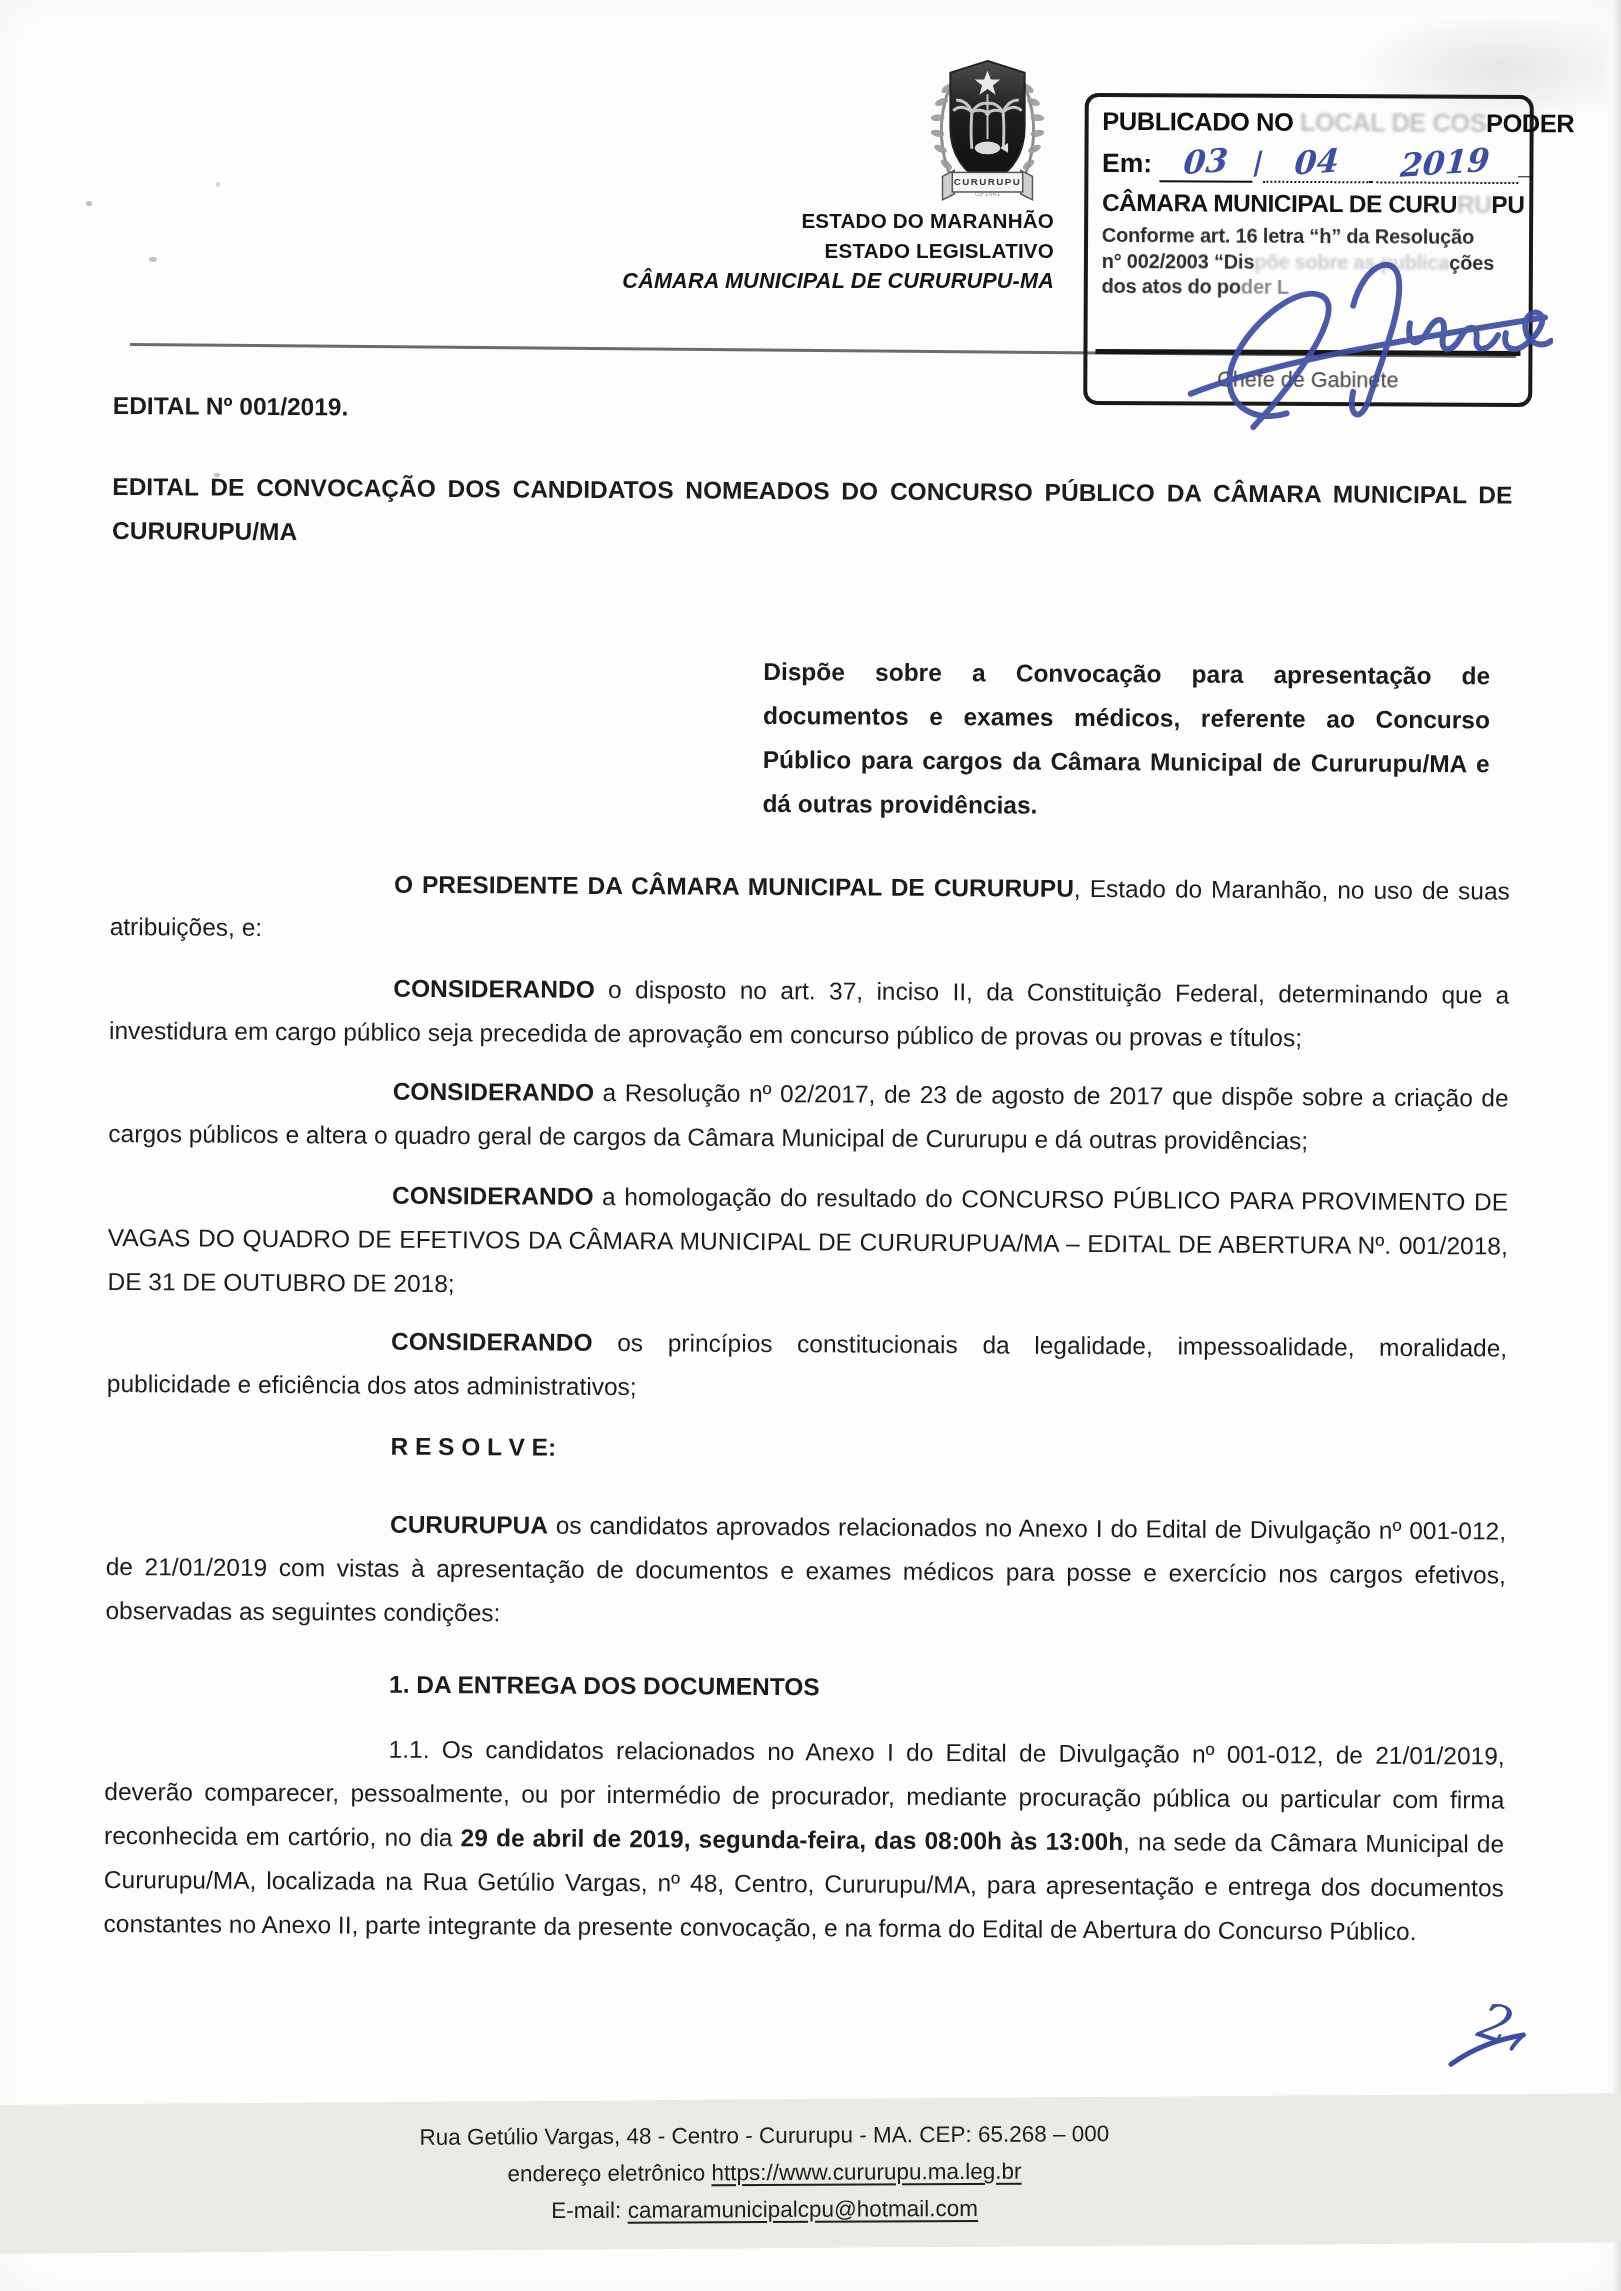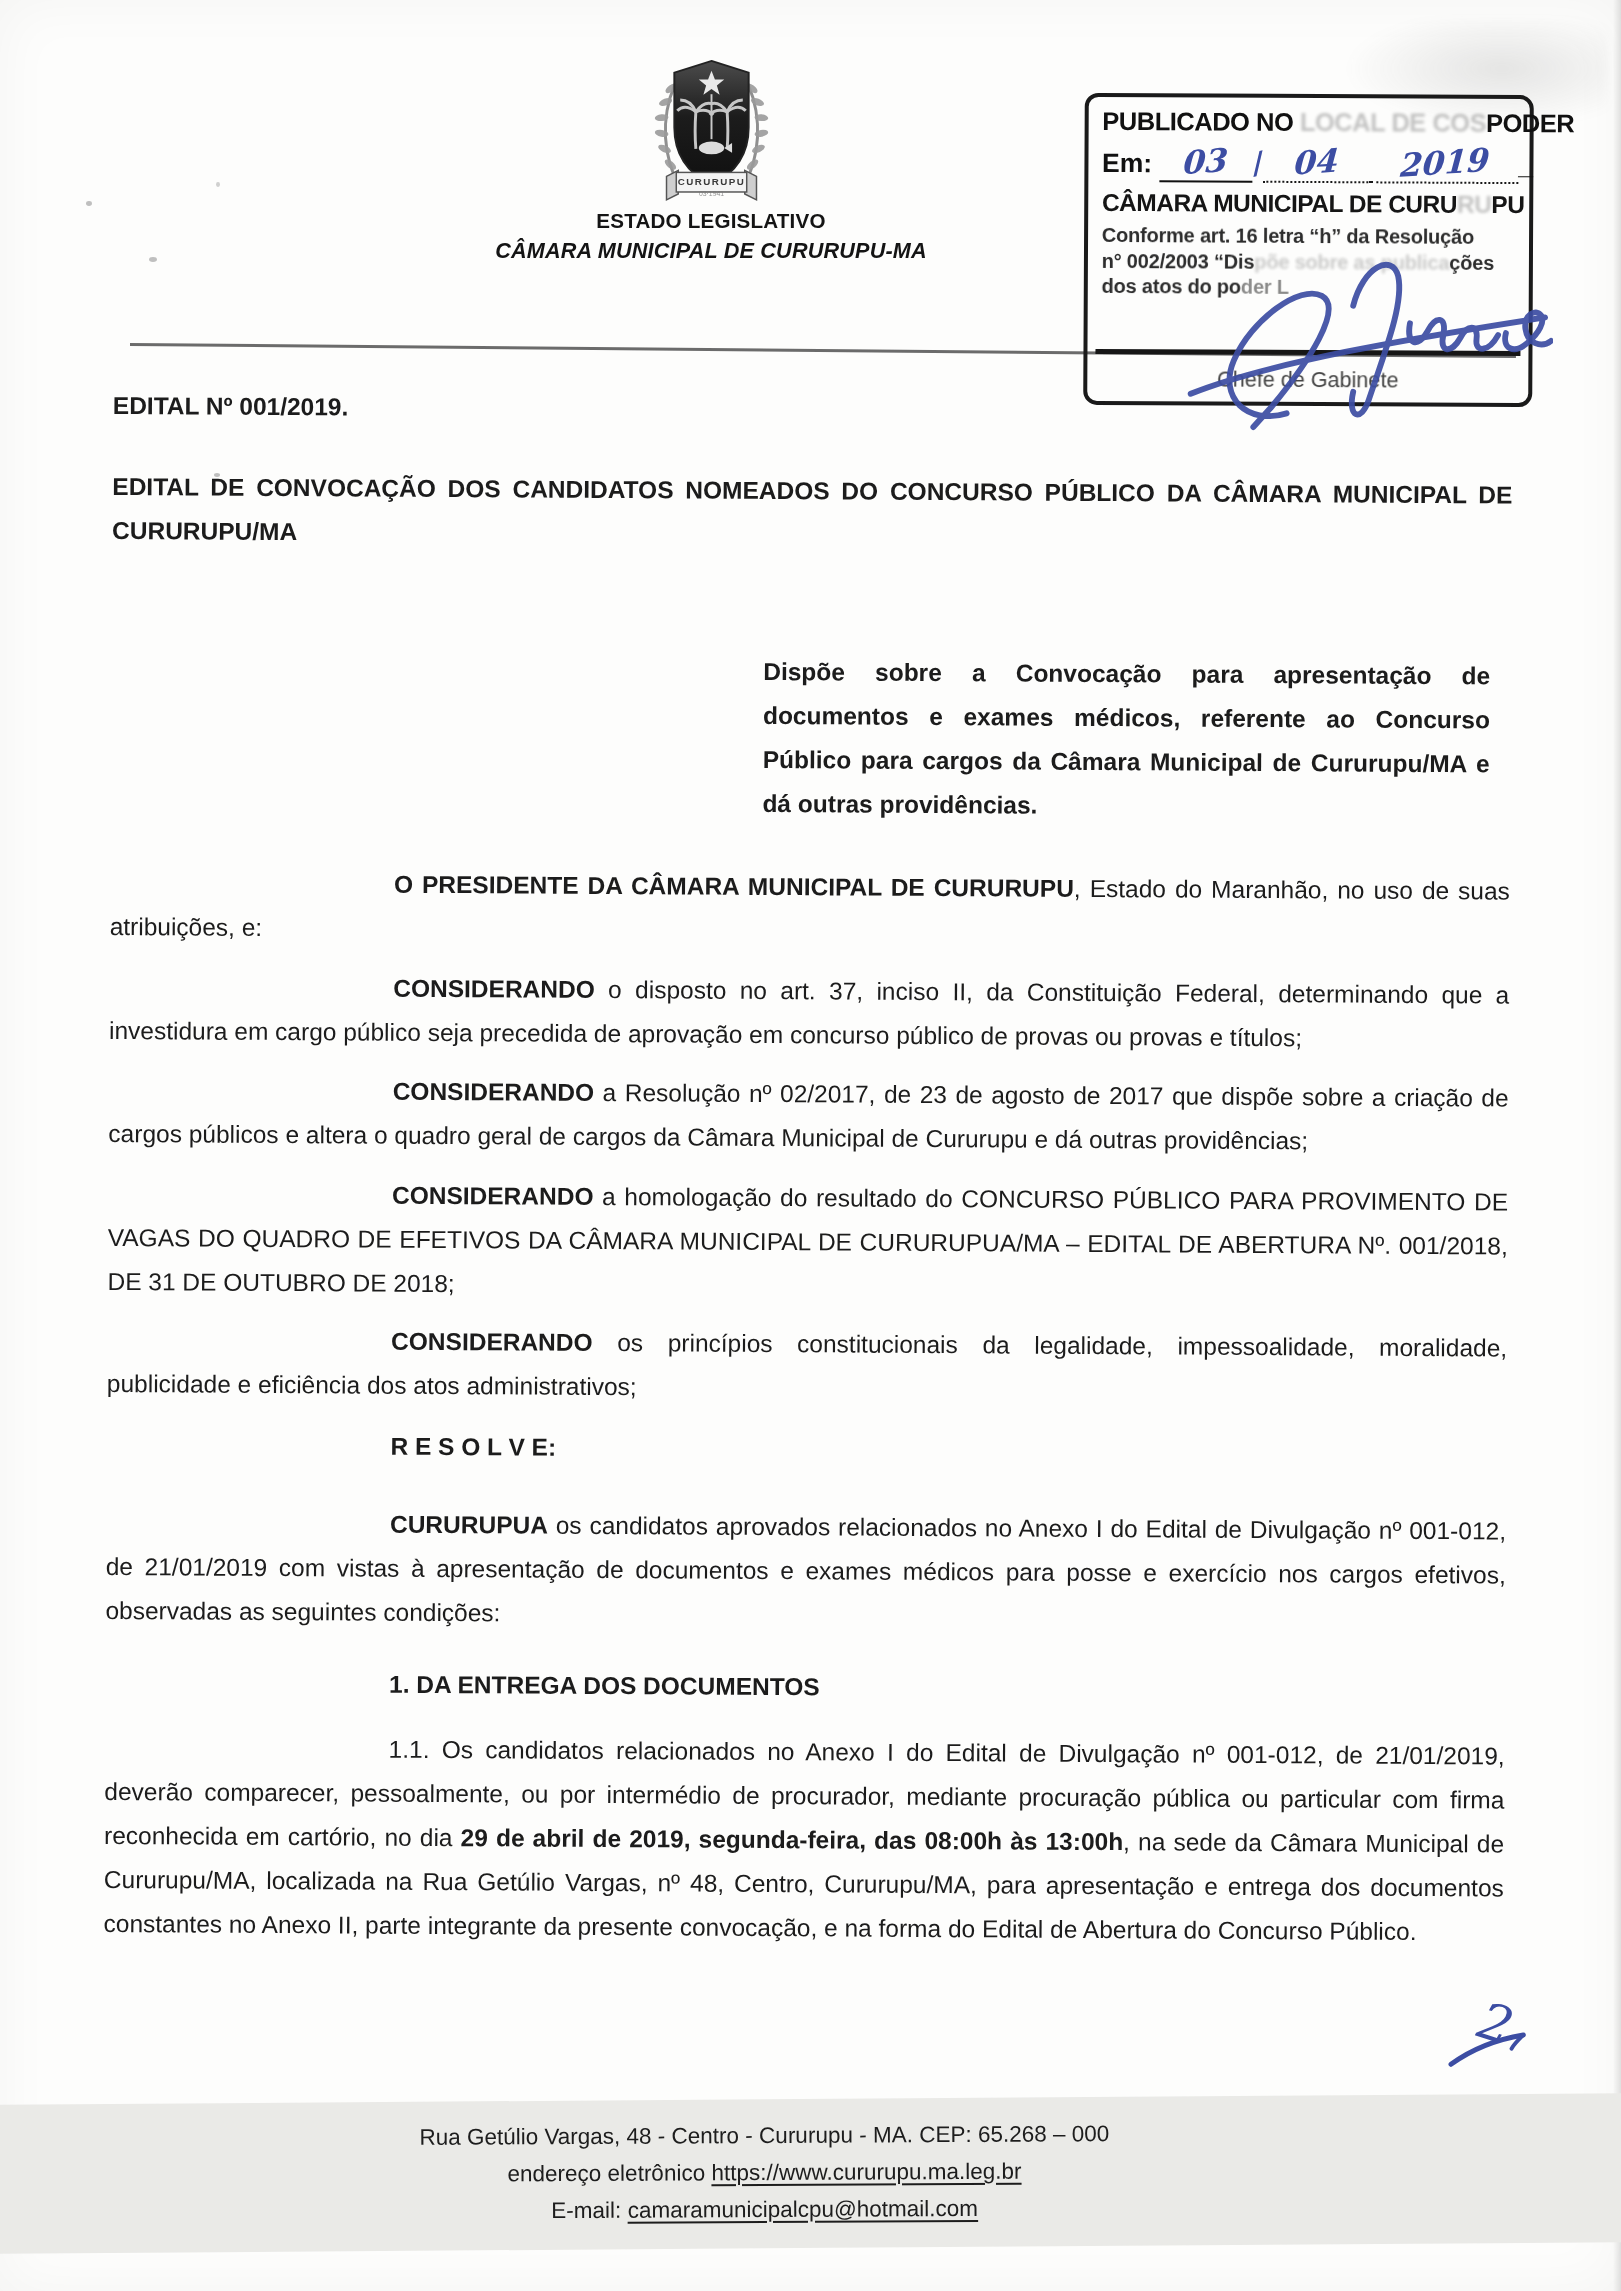--- a/index.html
+++ b/index.html
@@ -15,21 +15,21 @@
   .smudge{position:absolute;left:1343px;top:19.6px;width:265px;height:108px;
     background:radial-gradient(ellipse at 60% 45%,rgba(110,110,110,0.35),rgba(110,110,110,0) 70%);
     filter:blur(4.9px);opacity:.5;}
   .speck{position:absolute;width:5.9px;height:4.9px;border-radius:50%;background:#8d8d8d;opacity:.55;}
   .speck.s1{left:86px;top:201px;}
   .speck.s2{left:149px;top:257px;width:7.8px;}
   .speck.s3{left:214px;top:473px;height:3.9px;}
   .speck.s4{left:216px;top:182px;width:3.9px;opacity:.4;}
 
   
-  .header{position:absolute;left:368px;top:47px;width:686px;text-align:center;z-index:2;}
+  .header{position:absolute;left:368px;top:47px;width:686px;text-align:right;z-index:2;}
   .crest{display:inline-block;}
   .org-line{font-weight:bold;font-size:20.6px;line-height:30px;color:#141414;letter-spacing:0.2px;}
   .org-line.camara{font-size:21.6px;font-style:italic;}
 
   
   .doc-rule{position:absolute;left:130px;top:343px;width:1386px;height:2.9px;background:#515151;
     transform:rotate(0.5deg);transform-origin:left center;z-index:1;opacity:.85;}
 
   
   .stamp{position:absolute;left:1084px;top:94px;width:449px;height:312px;box-sizing:border-box;
@@ -148,20 +148,21 @@
 
       <ellipse cx="68" cy="103" rx="13" ry="6.5" fill="#dcdcdc"></ellipse>
       <polygon points="81,103 89,98 89,108" fill="#dcdcdc"></polygon>
 
       <polygon points="22,132 34,126 34,150 22,156" fill="#cfcfcf" stroke="#555" stroke-width="1.5"></polygon>
       <polygon points="114,132 102,126 102,150 114,156" fill="#cfcfcf" stroke="#555" stroke-width="1.5"></polygon>
       <rect x="32" y="128" width="72" height="20" fill="#f4f4f4" stroke="#555" stroke-width="1.5"></rect>
       <text x="68" y="141" text-anchor="middle" font-size="10" font-weight="bold" letter-spacing="1.5" fill="#3a3a3a">CURURUPU</text>
       <text x="68" y="152" text-anchor="middle" font-size="7" fill="#777" opacity="0.8">03·1941</text>
     </svg>
+    <div class="org-line">ESTADO DO MARANHÃO</div>
     <div class="org-line">ESTADO LEGISLATIVO</div>
     <div class="org-line camara">CÂMARA MUNICIPAL DE CURURUPU-MA</div>
   </div>
 
   <div class="doc-rule"></div>
 
   <div class="stamp">
     <div class="stamp-line1">
       <span>PUBLICADO NO </span><span class="faded">LOCAL DE COS</span><span>PODER</span>
     </div>

